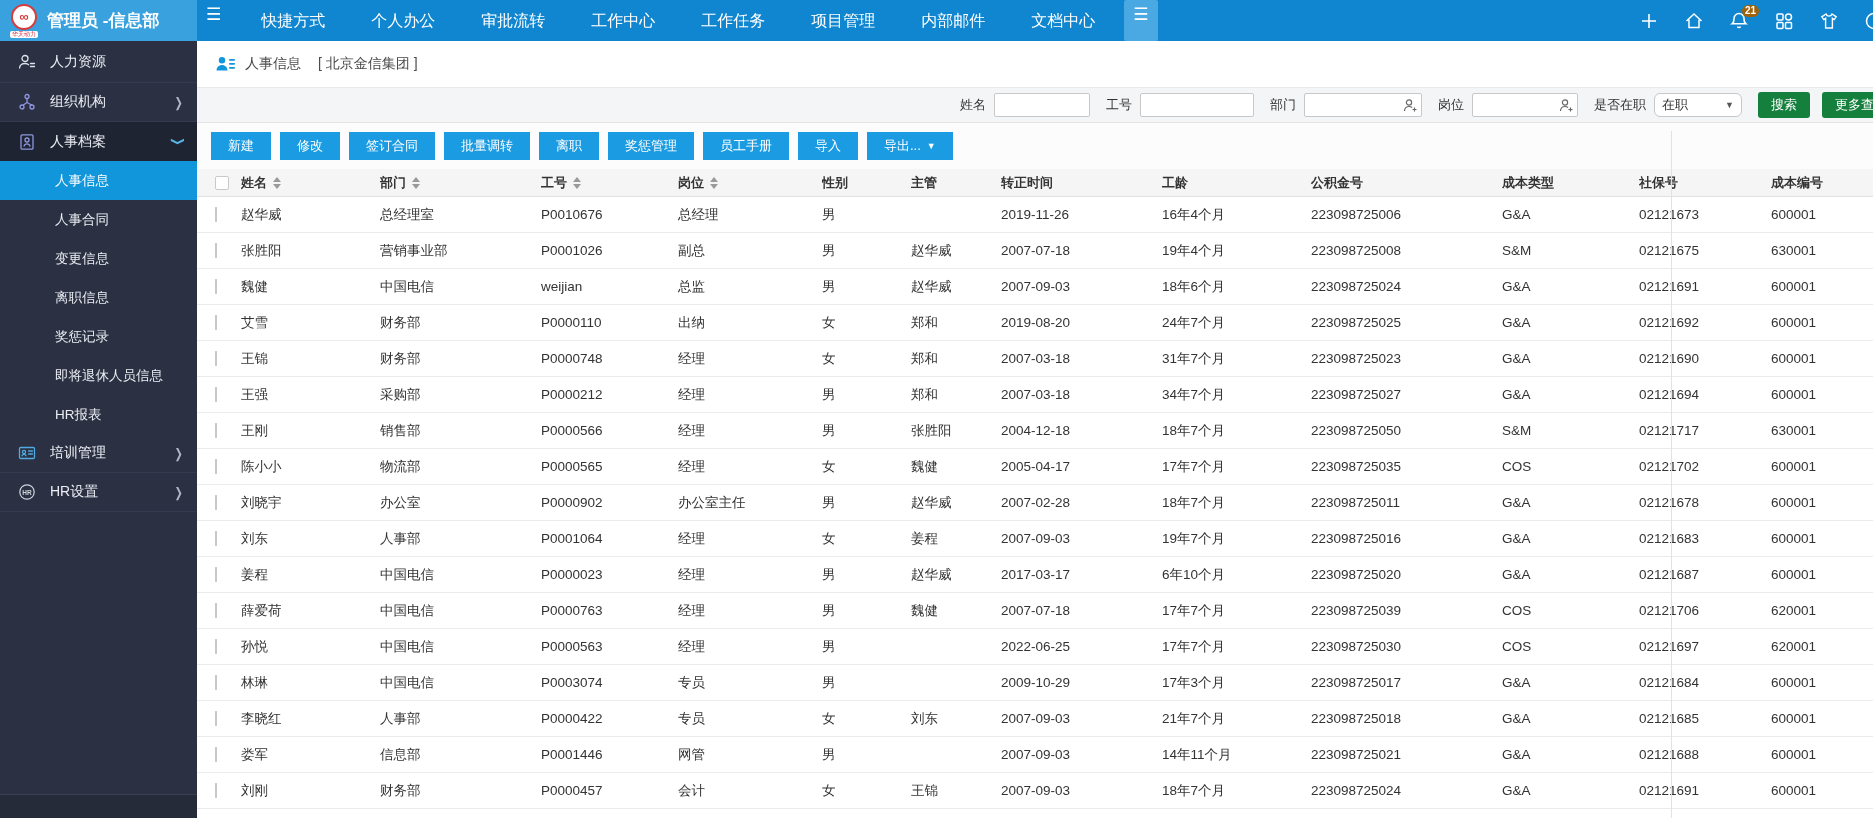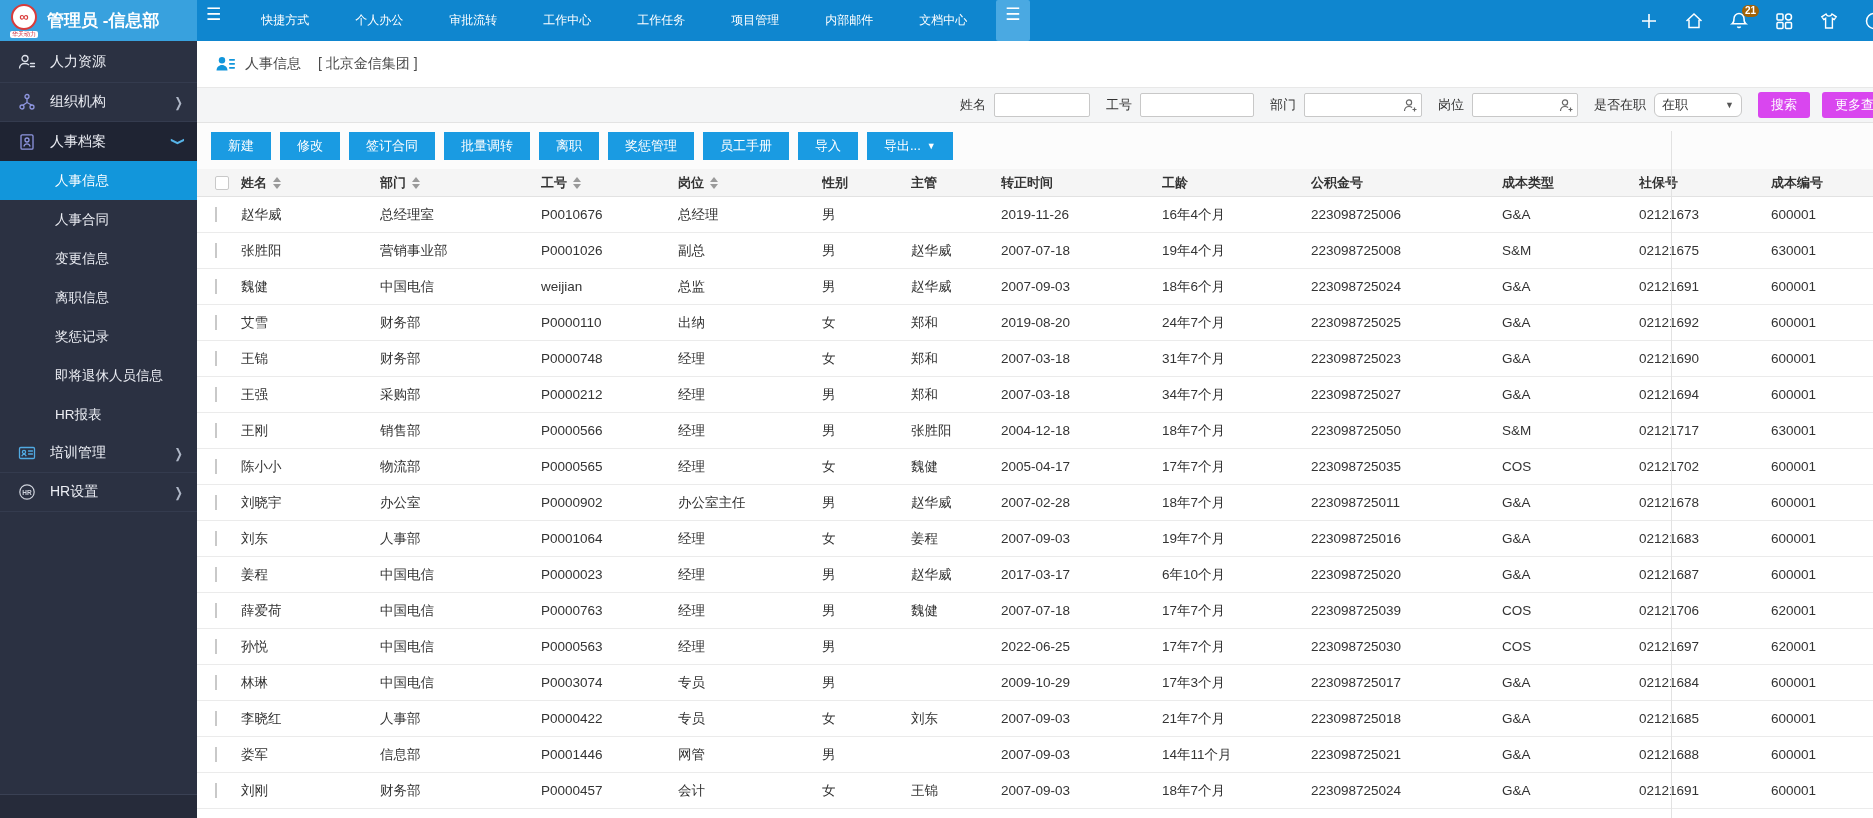--- a/index.html
+++ b/index.html
@@ -15,21 +15,21 @@
   .logo-badge { width:26px; height:26px; border-radius:50%; background:#fff;
     border:2px solid #d93b3b; color:#d93b3b; display:flex; align-items:center;
     justify-content:center; font-size:13px; font-weight:bold; flex:none; }
   .logo-wrap { display:flex; flex-direction:column; align-items:center; gap:1px; }
   .logo-caption { font-size:6px; background:#fff; color:#c23; border-radius:2px;
     padding:0 2px; line-height:7px; }
   .topbar-user { font-size:17px; white-space:nowrap;font-weight:bold; }
   .burger { font-size:17px; line-height:1; padding:6px 9px; cursor:pointer; }
   .burger.boxed { background:#4aa9e2; margin-left:6px; border-radius:2px; }
   .topnav { display:flex; align-items:center; margin-left:8px; }
-  .topnav-item { font-size:12px; padding:0 23px; line-height:41px; cursor:pointer; white-space:nowrap; }
+  .topnav-item { font-size:16px; padding:0 23px; line-height:41px; cursor:pointer; white-space:nowrap; }
   .topbar-icons { margin-left:auto; display:flex; align-items:center; gap:25px; padding-right:0; }
   .tb-icon { width:20px; height:20px; position:relative; flex:none; cursor:pointer; }
   .tb-icon svg { width:20px; height:20px; display:block; }
   .tb-icon.half { margin-right:-11px; }
   .badge { position:absolute; top:-6px; right:-10px; background:#a16207; color:#fff;
     font-size:10px; line-height:12px; padding:0 3px; border-radius:7px; min-width:16px;
     text-align:center; font-weight:bold; }
 
   
   .sidebar { position:absolute; left:0; top:41px; width:197px; height:777px;
@@ -64,21 +64,21 @@
   .f-label { font-size:13px; color:#333; margin-left:8px; white-space:nowrap; }
   .f-input { height:24px; border:1px solid #c8c8c8; background:#fff; border-radius:2px;
     font-size:12px; padding:0 5px; color:#333; outline:none; }
   .f-wrap { position:relative; display:flex; align-items:center; }
   .f-wrap .p-add { position:absolute; right:4px; width:15px; height:15px; cursor:pointer; }
   .p-add svg { width:15px; height:15px; display:block; }
   .f-select { width:88px; height:24px; border:1px solid #c8c8c8; background:#fff;
     border-radius:6px; font-size:13px; color:#333; display:flex; align-items:center;
     padding:0 7px; justify-content:space-between; cursor:pointer; }
   .f-select .caret { font-size:9px; color:#555; }
-  .f-btn { height:26px; background:#d946ef; color:#fff; border:none; border-radius:3px;
+  .f-btn { height:26px; background:#15803d; color:#fff; border:none; border-radius:3px;
     font-size:13px; padding:0 13px; cursor:pointer; white-space:nowrap;
     font-family:inherit; }
   .f-btn.more { margin-right:-27px; margin-left:4px; }
   .f-btn.search { margin-left:8px; }
 
   .toolbar { height:46px; background:#fcfcfc; display:flex; align-items:center;
     gap:9px; padding-left:14px; }
   .t-btn { height:28px; background:#1a9be2; color:#fff; border:none; border-radius:0;
     font-size:13px; padding:0 17px; cursor:pointer; white-space:nowrap;
     font-family:inherit; display:flex; align-items:center; gap:6px; }

